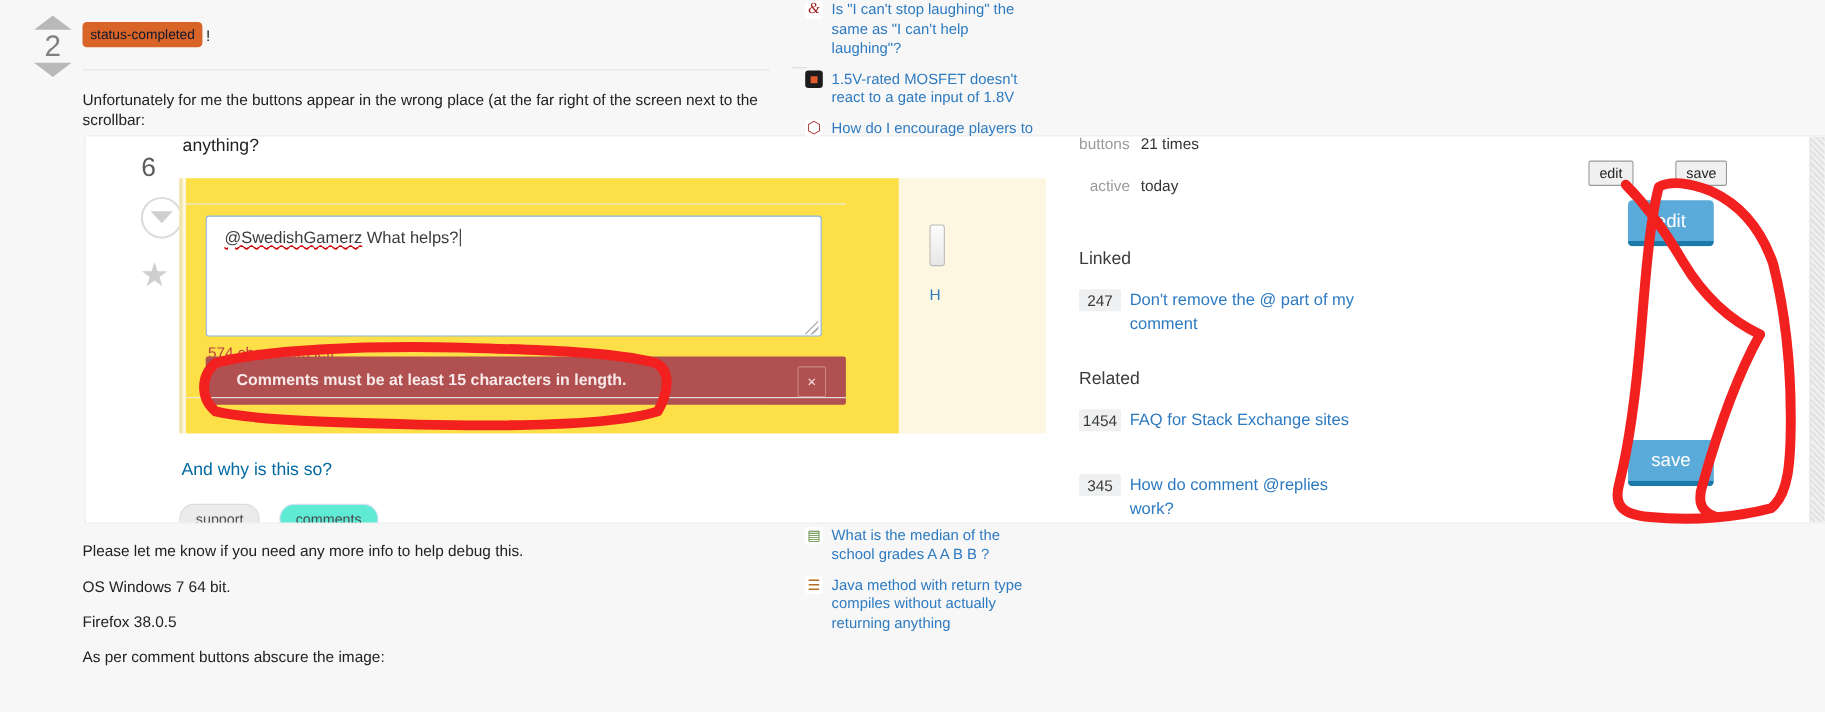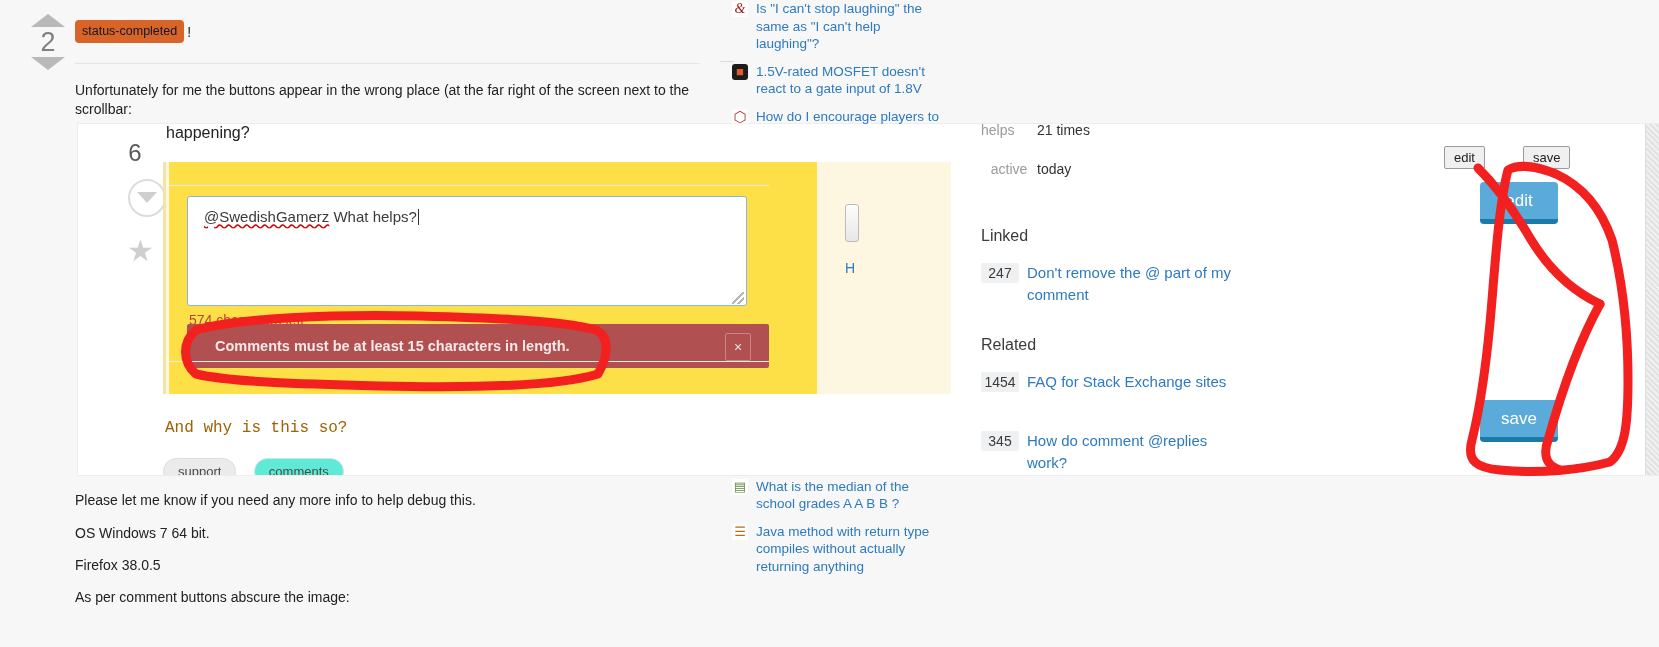--- a/index.html
+++ b/index.html
@@ -276,21 +276,21 @@
     border-radius: 3px;
   }
   .in-helplink {
     position: absolute;
     left: 679px; top: 98px;
     font-size: 14px; color: #2d7ac0;
   }
   .in-q {
     position: absolute;
     left: 87px; top: 295px;
-    font-size: 16px; color: #a16207; font-family: Liberation Mono, monospace;
+    font-size: 16px; color: #0369a1;
   }
   .in-tags {
     position: absolute;
     left: 85px; top: 334px;
   }
   .in-tag {
     display: inline-block;
     margin-right: 13px;
     padding: 5px 14px;
     border-radius: 14px;
@@ -442,21 +442,21 @@
     </div>
   </div>
 
   <div class="shot">
     <div class="shot-inner">
 
       <div class="in-votecount">6</div>
       <div class="in-downvote"></div>
       <div class="in-star">★</div>
 
-      <div class="in-frag">happening?</div>
+      <div class="in-frag">anything?</div>
 
       <div class="in-hl">
         <div class="in-form">
           <div class="in-sep1"></div>
 
           <div class="in-textarea">
             <div class="in-ta-text"><span class="in-ta-mention">@SwedishGamerz</span><span> What helps?</span><span class="in-caret"></span></div>
             <div class="in-resize"></div>
           </div>
 
@@ -474,21 +474,21 @@
       </div>
 
       <div class="in-q">And why is this so?</div>
 
       <div class="in-tags">
         <span class="in-tag support">support</span>
         <span class="in-tag comments">comments</span>
       </div>
 
       <div class="in-statrow in-viewed">
-        <span class="in-statlabel in-stat-k">helps</span><span class="in-statval">21 times</span>
+        <span class="in-statlabel in-stat-k">buttons</span><span class="in-statval">21 times</span>
       </div>
       <div class="in-statrow in-active">
         <span class="in-statlabel in-stat-k">active</span><span class="in-statval">today</span>
       </div>
 
       <div class="in-secthead in-linked-h">Linked</div>
       <div class="in-rel" style="top:138px;">
         <span class="in-rel-count">247</span>
         <div class="in-rel-title">Don't remove the @ part of my comment</div>
       </div>

